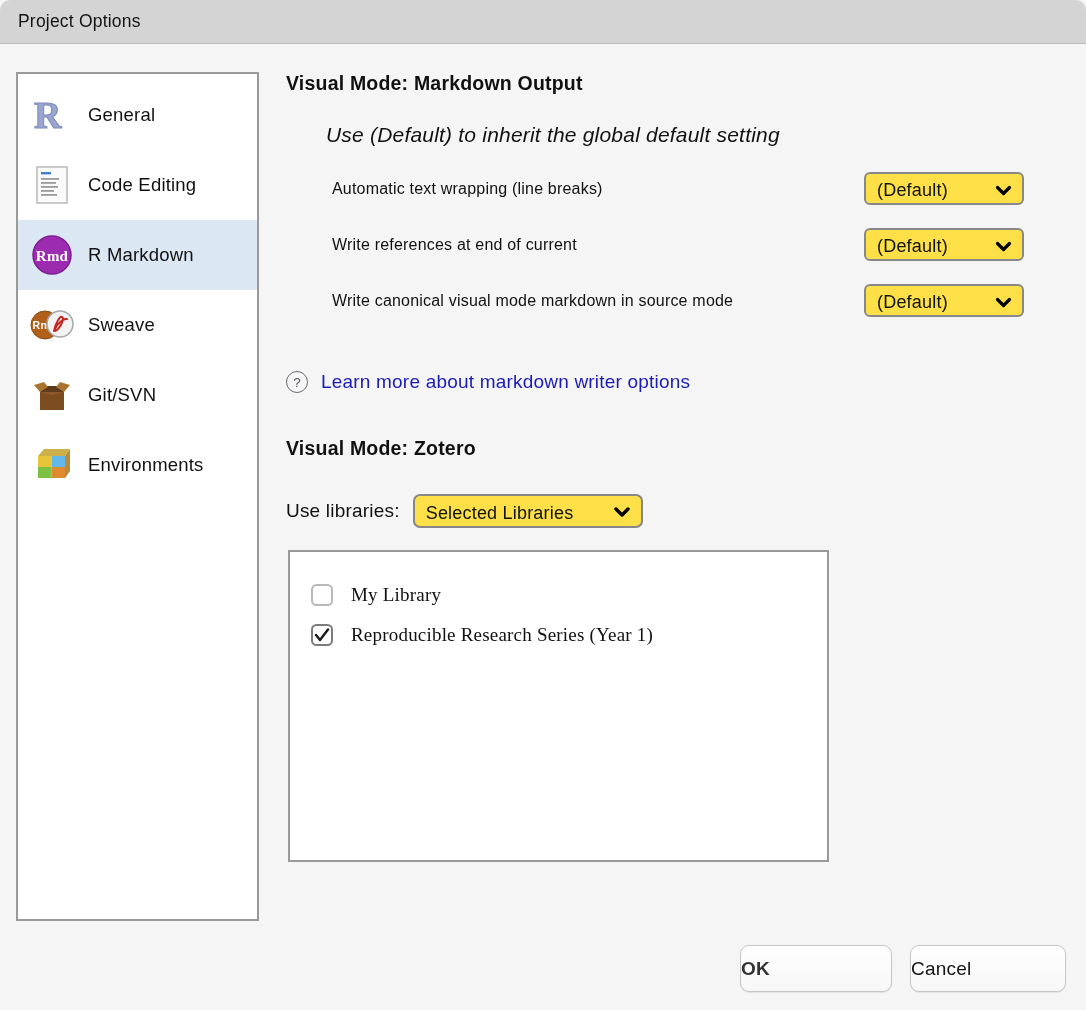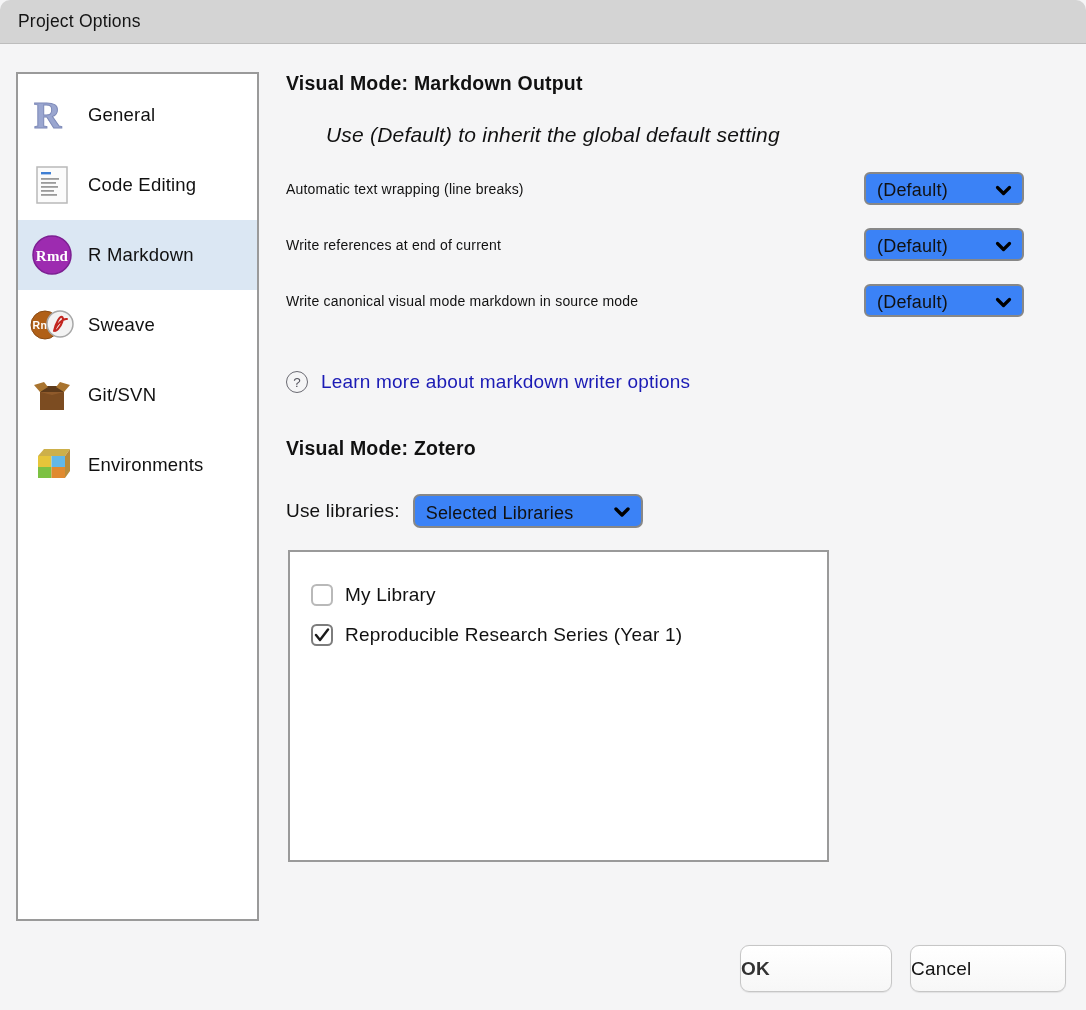--- a/index.html
+++ b/index.html
@@ -21,43 +21,43 @@
   .side-item.selected{background:#dbe7f3;}
   .side-icon{width:44px;height:44px;flex:0 0 44px;display:flex;align-items:center;justify-content:center;}
   .side-icon svg{display:block;}
 
   
   .main{position:absolute;left:286px;top:72px;width:738px;height:900px;}
   .heading{position:absolute;left:0;font-size:19.5px;font-weight:bold;letter-spacing:.2px;}
   .note{position:absolute;left:0;top:51px;font-style:italic;font-size:21px;letter-spacing:.2px;margin-left:40px;}
 
   .opt-row{position:absolute;left:0;width:738px;height:33px;display:flex;align-items:center;}
-  .opt-row .opt-label{font-size:14px;letter-spacing:.2px;line-height:30px;max-width:555px;}
+  .opt-row .opt-label{font-size:16px;letter-spacing:.2px;line-height:30px;max-width:555px;margin-left:46px;}
   .row-1{top:100px;}.row-2{top:156px;}.row-3{top:212px;align-items:flex-start;}
   .row-3 .opt-label{margin-top:2px;}
 
   .dropdown{position:absolute;right:0;top:0;width:160px;height:33px;box-sizing:border-box;
-            background:#3b82f6;border:2px solid #878787;border-radius:6px;display:flex;
+            background:#fde047;border:2px solid #878787;border-radius:6px;display:flex;
             align-items:center;justify-content:space-between;padding:4px 10px 0 11px;cursor:pointer;}
   .dropdown .dd-value{font-size:18px;letter-spacing:.2px;}
   .chev{flex:0 0 auto;}
 
   .help-row{position:absolute;left:0;top:297px;display:flex;align-items:center;gap:13px;height:26px;}
   .help-circle{width:22px;height:22px;border-radius:50%;border:1.5px solid #6a6a72;color:#55555e;
                display:flex;align-items:center;justify-content:center;font-size:13.5px;box-sizing:border-box;}
   .help-link{font-size:19px;letter-spacing:.2px;color:#1b1bb5;text-decoration:none;cursor:pointer;}
 
   .zotero-heading{top:365px;}
   .uselib-row{position:absolute;left:0;top:422px;display:flex;align-items:center;height:34px;}
   .uselib-label{font-size:19px;letter-spacing:.2px;margin-right:13px;}
   .uselib-dd{position:static;width:230px;height:34px;border-radius:7px;}
 
   .listbox{position:absolute;left:2px;top:478px;width:541px;height:312px;background:#fff;
            border:2px solid #9a9a9a;box-sizing:border-box;padding:23px 0 0 21px;}
-  .lib-row{display:flex;align-items:center;height:40px;gap:12px;}
+  .lib-row{display:flex;align-items:center;height:40px;gap:18px;font-family:Liberation Serif, serif;}
   .checkbox{width:22px;height:22px;box-sizing:border-box;border-radius:5.5px;background:#fff;
             border:2px solid #b9b9b9;display:flex;align-items:center;justify-content:center;cursor:pointer;flex:0 0 22px;}
   .checkbox.checked{border-color:#7d7d7d;}
   .lib-label{font-size:19px;letter-spacing:.2px;}
 
   
   .btn{position:absolute;top:945px;height:47px;box-sizing:border-box;background:linear-gradient(#ffffff,#f7f7f7);
        border:1.5px solid #c6c6c6;border-radius:9px;display:flex;align-items:center;justify-content:flex-start;
        font-size:19px;letter-spacing:.2px;cursor:pointer;box-shadow:0 .5px 1px rgba(0,0,0,.08);}
   .btn-ok{left:740px;width:152px;font-weight:bold;color:#333;}

